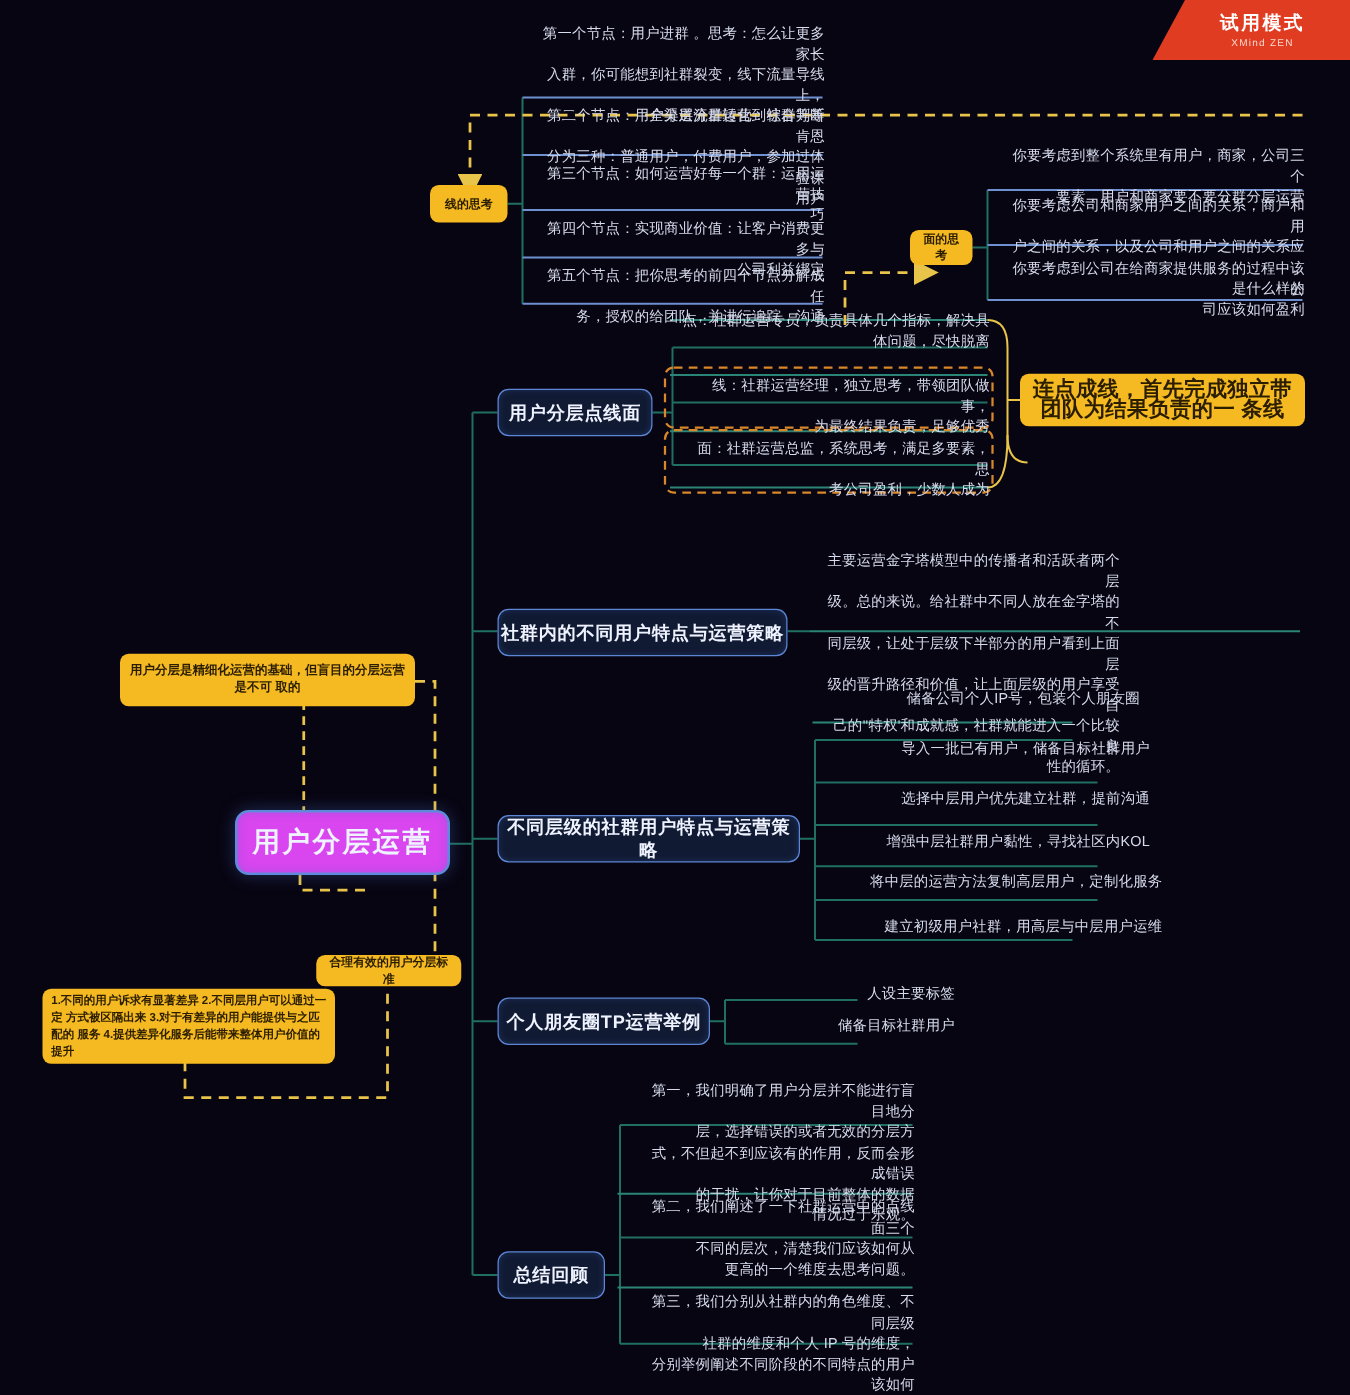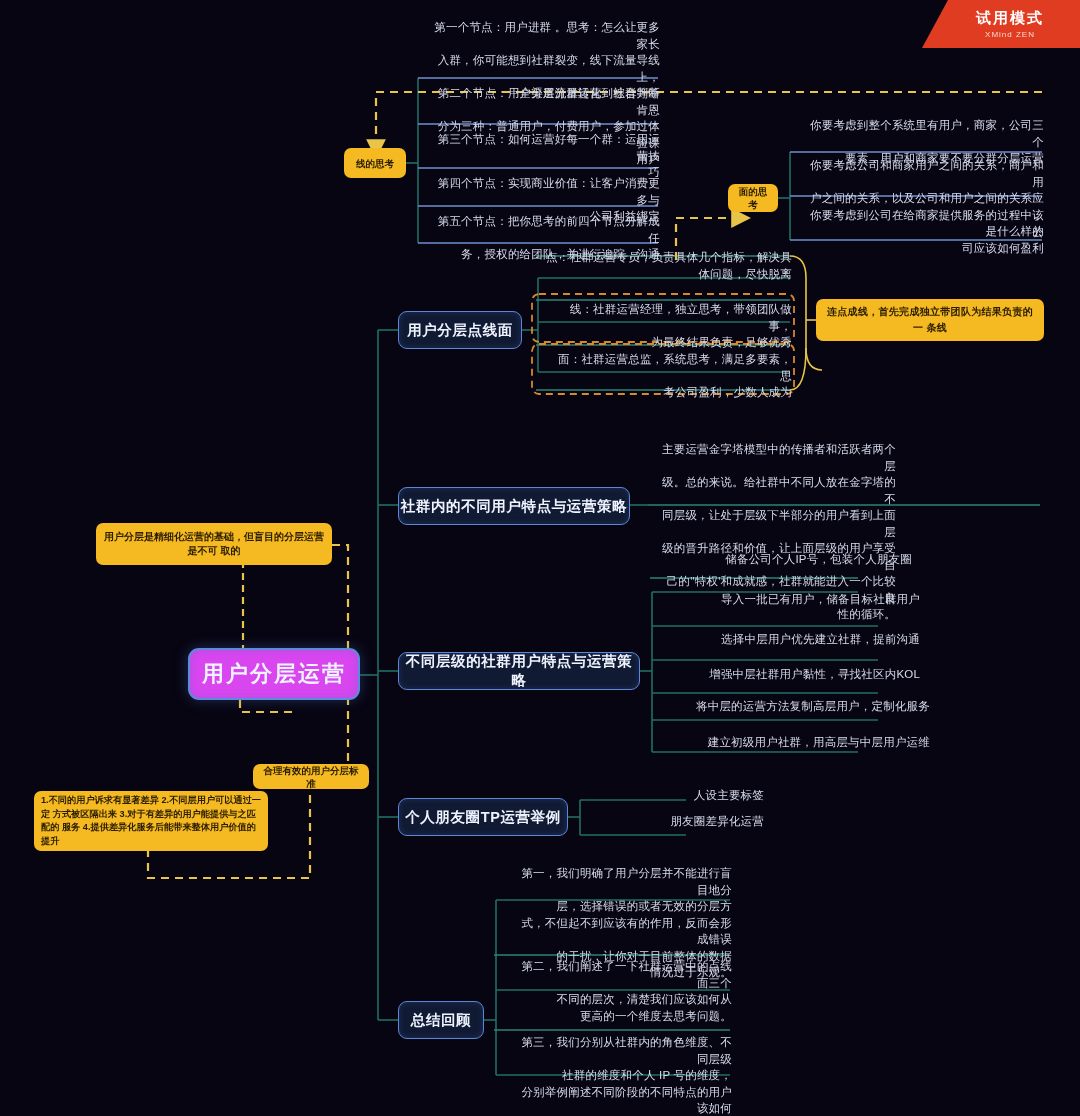--- a/index.html
+++ b/index.html
@@ -57,21 +57,21 @@
     border-radius: 7px;
     color: #2a1d00;
     font-size: 10px;
     line-height: 14px;
     text-align: center;
     display: flex; align-items: center; justify-content: center;
     padding: 4px 7px;
     font-weight: bold;
   }
   .sticky.small { font-size: 9.5px; line-height: 13px; }
-  .sticky.callout { font-size: 10px; line-height: 16px; letter-spacing: .3px; text-align: center; }
+  .sticky.callout { font-size: 17px; line-height: 16px; letter-spacing: .3px; text-align: center; }
   .sticky.dense { font-size: 9.2px; line-height: 13.5px; text-align: left; }
 
   
   #trial {
     position: absolute; top: 0; right: 0;
     width: 158px; height: 48px;
     background: #e03c22;
     clip-path: polygon(26px 0, 158px 0, 158px 48px, 0 48px);
     display: flex; flex-direction: column;
     align-items: center; justify-content: center;
@@ -238,21 +238,21 @@
 性的循环。</div>
 
   <div class="leaf plain" style="left:656px; top:550px; width:260px;">储备公司个人IP号，包装个人朋友圈</div>
   <div class="leaf plain" style="left:664px; top:590px; width:260px;">导入一批已有用户，储备目标社群用户</div>
   <div class="leaf plain" style="left:664px; top:630px; width:260px;">选择中层用户优先建立社群，提前沟通</div>
   <div class="leaf plain" style="left:664px; top:665px; width:260px;">增强中层社群用户黏性，寻找社区内KOL</div>
   <div class="leaf plain" style="left:664px; top:697px; width:270px;">将中层的运营方法复制高层用户，定制化服务</div>
   <div class="leaf plain" style="left:664px; top:733px; width:270px;">建立初级用户社群，用高层与中层用户运维</div>
 
   <div class="leaf plain" style="left:588px; top:786px; width:180px;">人设主要标签</div>
-  <div class="leaf plain" style="left:588px; top:812px; width:180px;">朋友圈差异化运营</div>
+  <div class="leaf plain" style="left:588px; top:812px; width:180px;">储备目标社群用户</div>
 
   <div class="leaf" style="left:504px; top:864px; width:232px;">第一，我们明确了用户分层并不能进行盲目地分
 层，选择错误的或者无效的分层方
 式，不但起不到应该有的作用，反而会形成错误
 的干扰，让你对于目前整体的数据
 情况过于乐观。</div>
   <div class="leaf" style="left:504px; top:957px; width:232px;">第二，我们阐述了一下社群运营中的点线面三个
 不同的层次，清楚我们应该如何从
 更高的一个维度去思考问题。</div>
   <div class="leaf" style="left:504px; top:1033px; width:232px;">第三，我们分别从社群内的角色维度、不同层级

